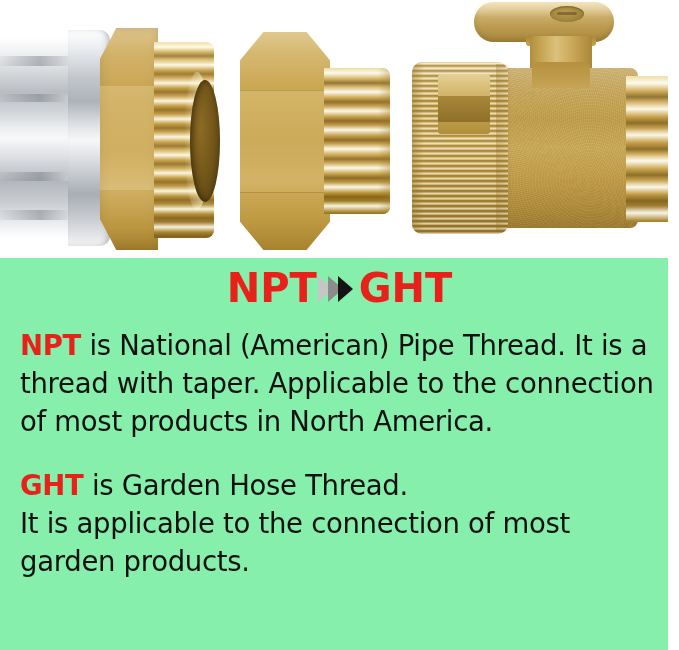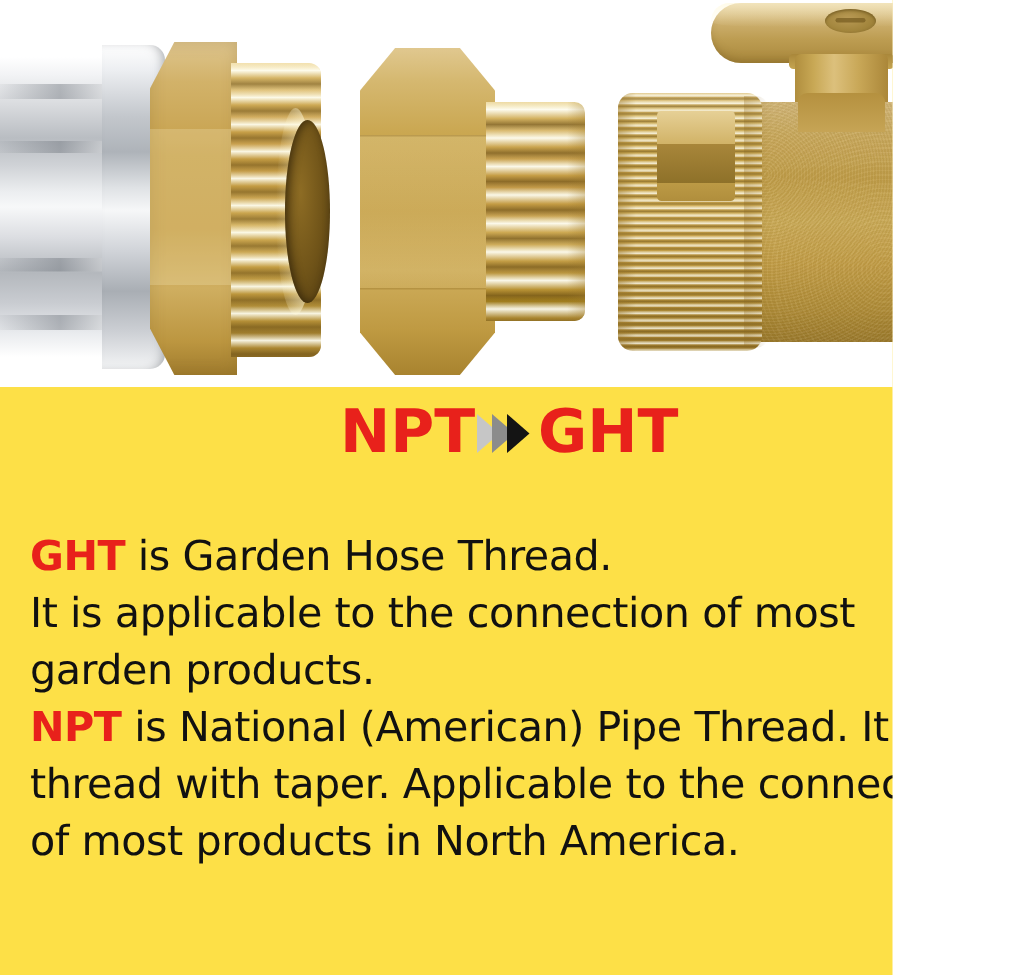--- a/index.html
+++ b/index.html
@@ -5,23 +5,23 @@
   html, body {
     margin: 0;
     padding: 0;
     background: #ffffff;
   }
   body {
     font-family: "DejaVu Sans", sans-serif;
   }
   .page {
     position: relative;
-    width: 595px;
+    width: 668px;
     height: 650px;
-    background: #fde047;
+    background: #86efac;
     overflow: hidden;
   }
 
   
   .photo-area {
     position: absolute;
     left: 0; top: 0;
     width: 679px; height: 258px;
     background: #ffffff;
     overflow: hidden;
@@ -413,18 +413,18 @@
     <span class="heading-word kw">NPT</span>
     <span class="chev-group">
       <span class="chev c1"></span>
       <span class="chev c2"></span>
       <span class="chev c3"></span>
     </span>
     <span class="heading-word kw">GHT</span>
   </div>
 
   <div class="copy">
+    <p class="para"><span class="kw">NPT</span><span> is National (American) Pipe Thread. It is a thread with taper. Applicable to the connection of most products in North America.</span></p>
+
     <p class="para second"><span class="kw">GHT</span><span> is Garden Hose Thread.</span><br><span>It is applicable to the connection of most garden products.</span></p>
-
-    <p class="para"><span class="kw">NPT</span><span> is National (American) Pipe Thread. It is a thread with taper. Applicable to the connection of most products in North America.</span></p>
   </div>
 
 </div>
 
 </body></html>

